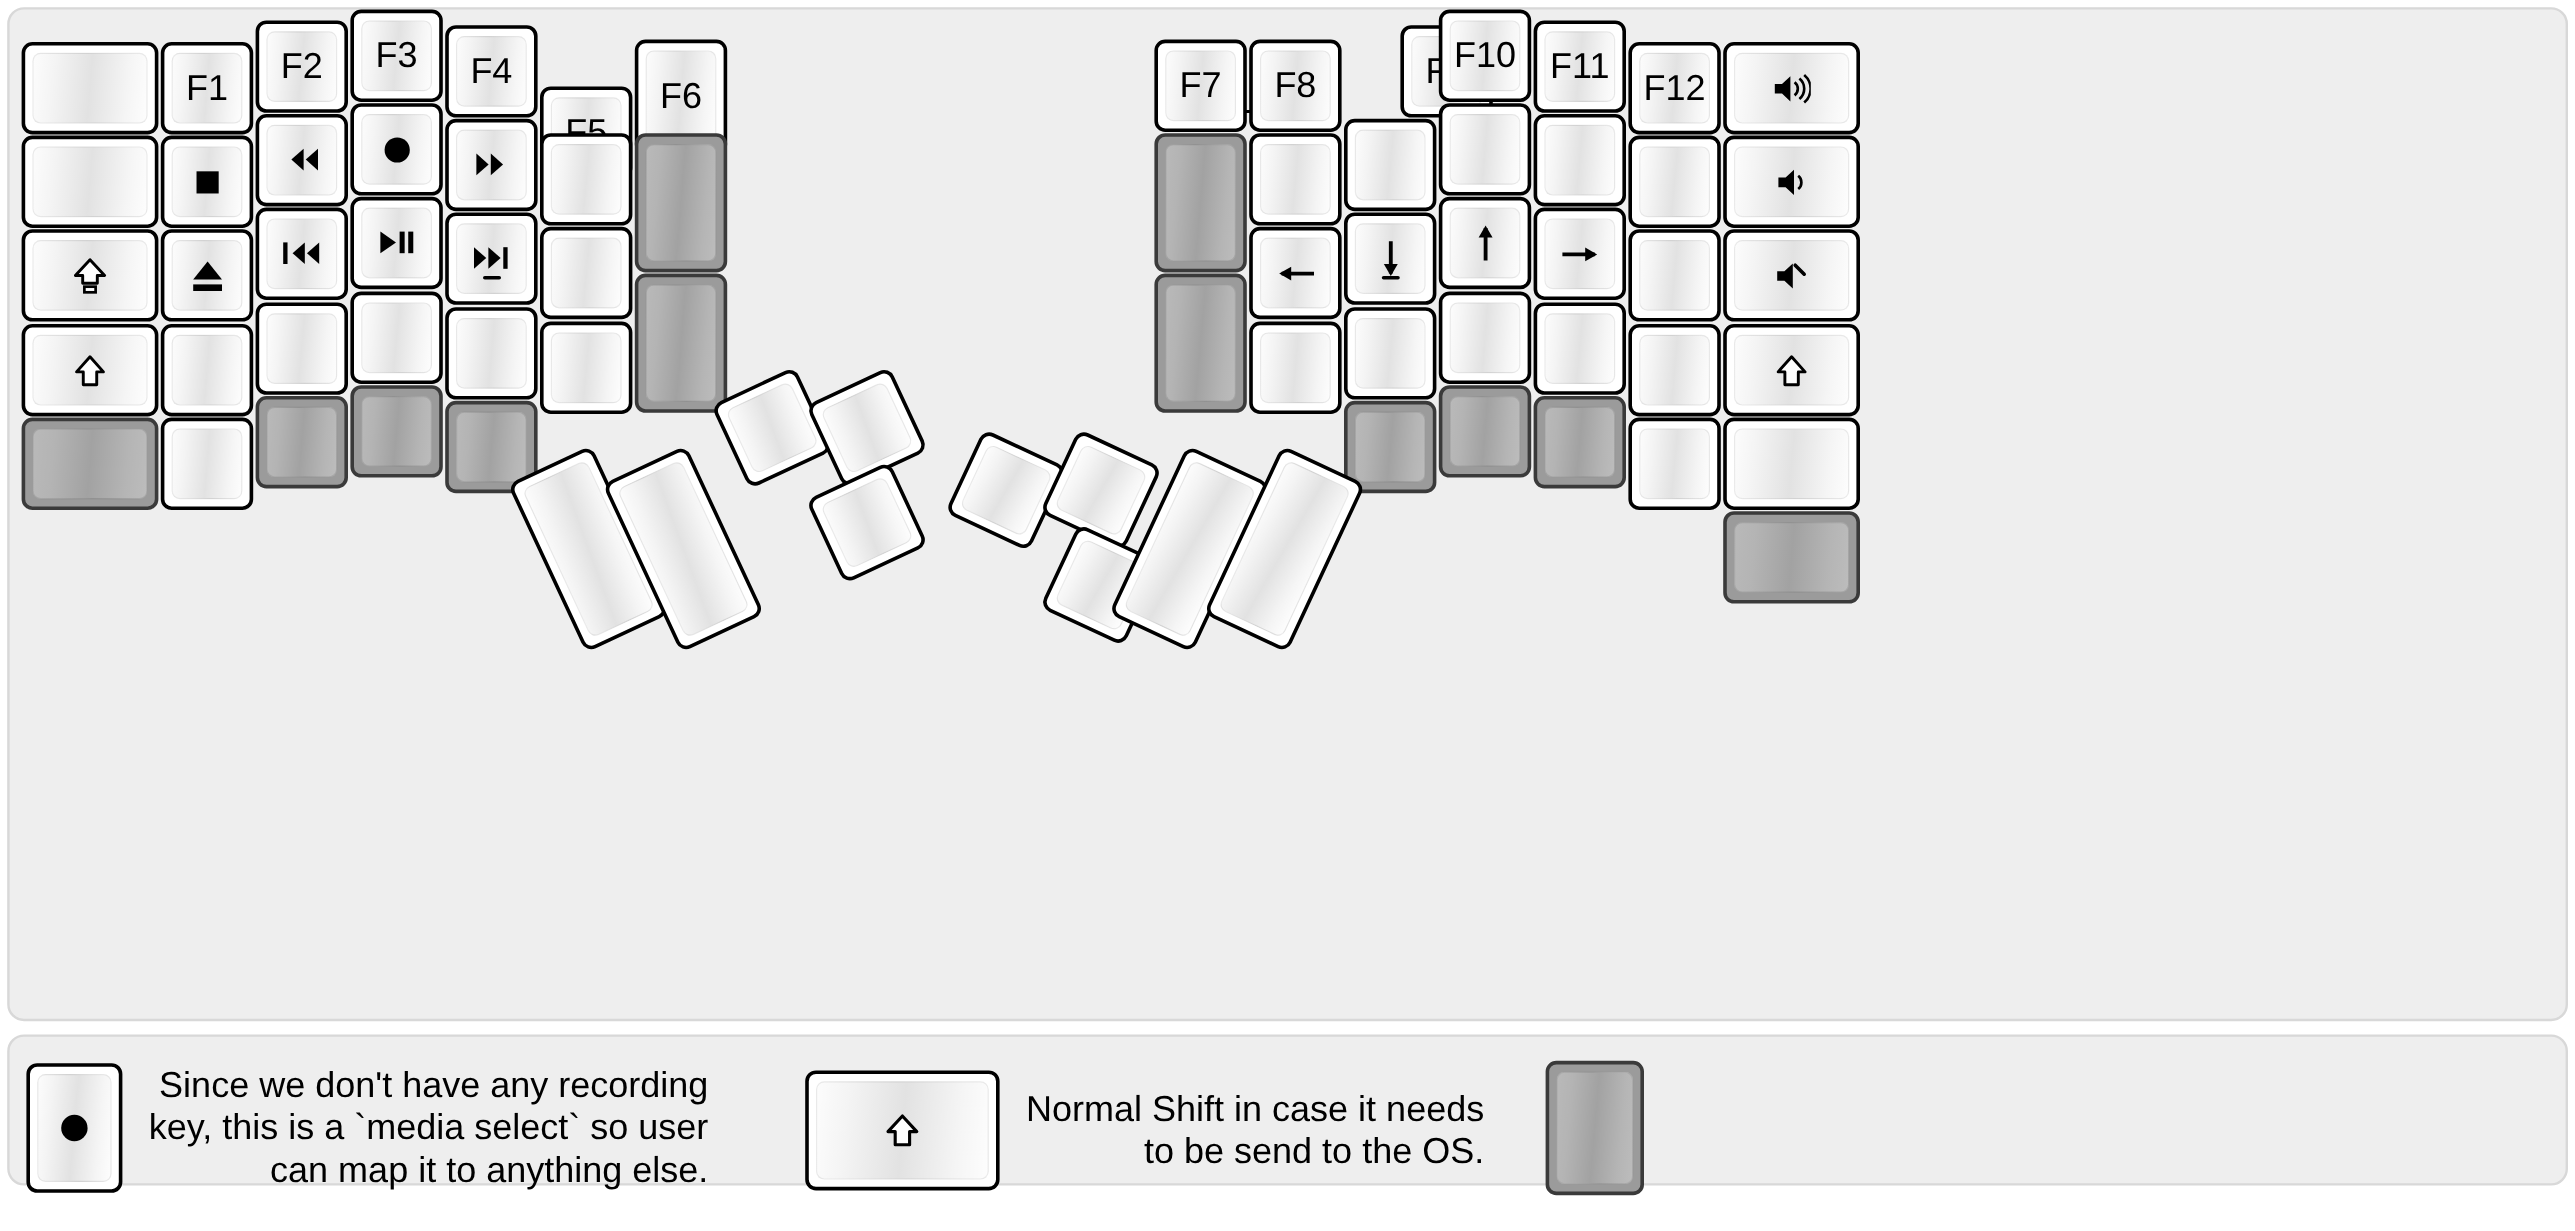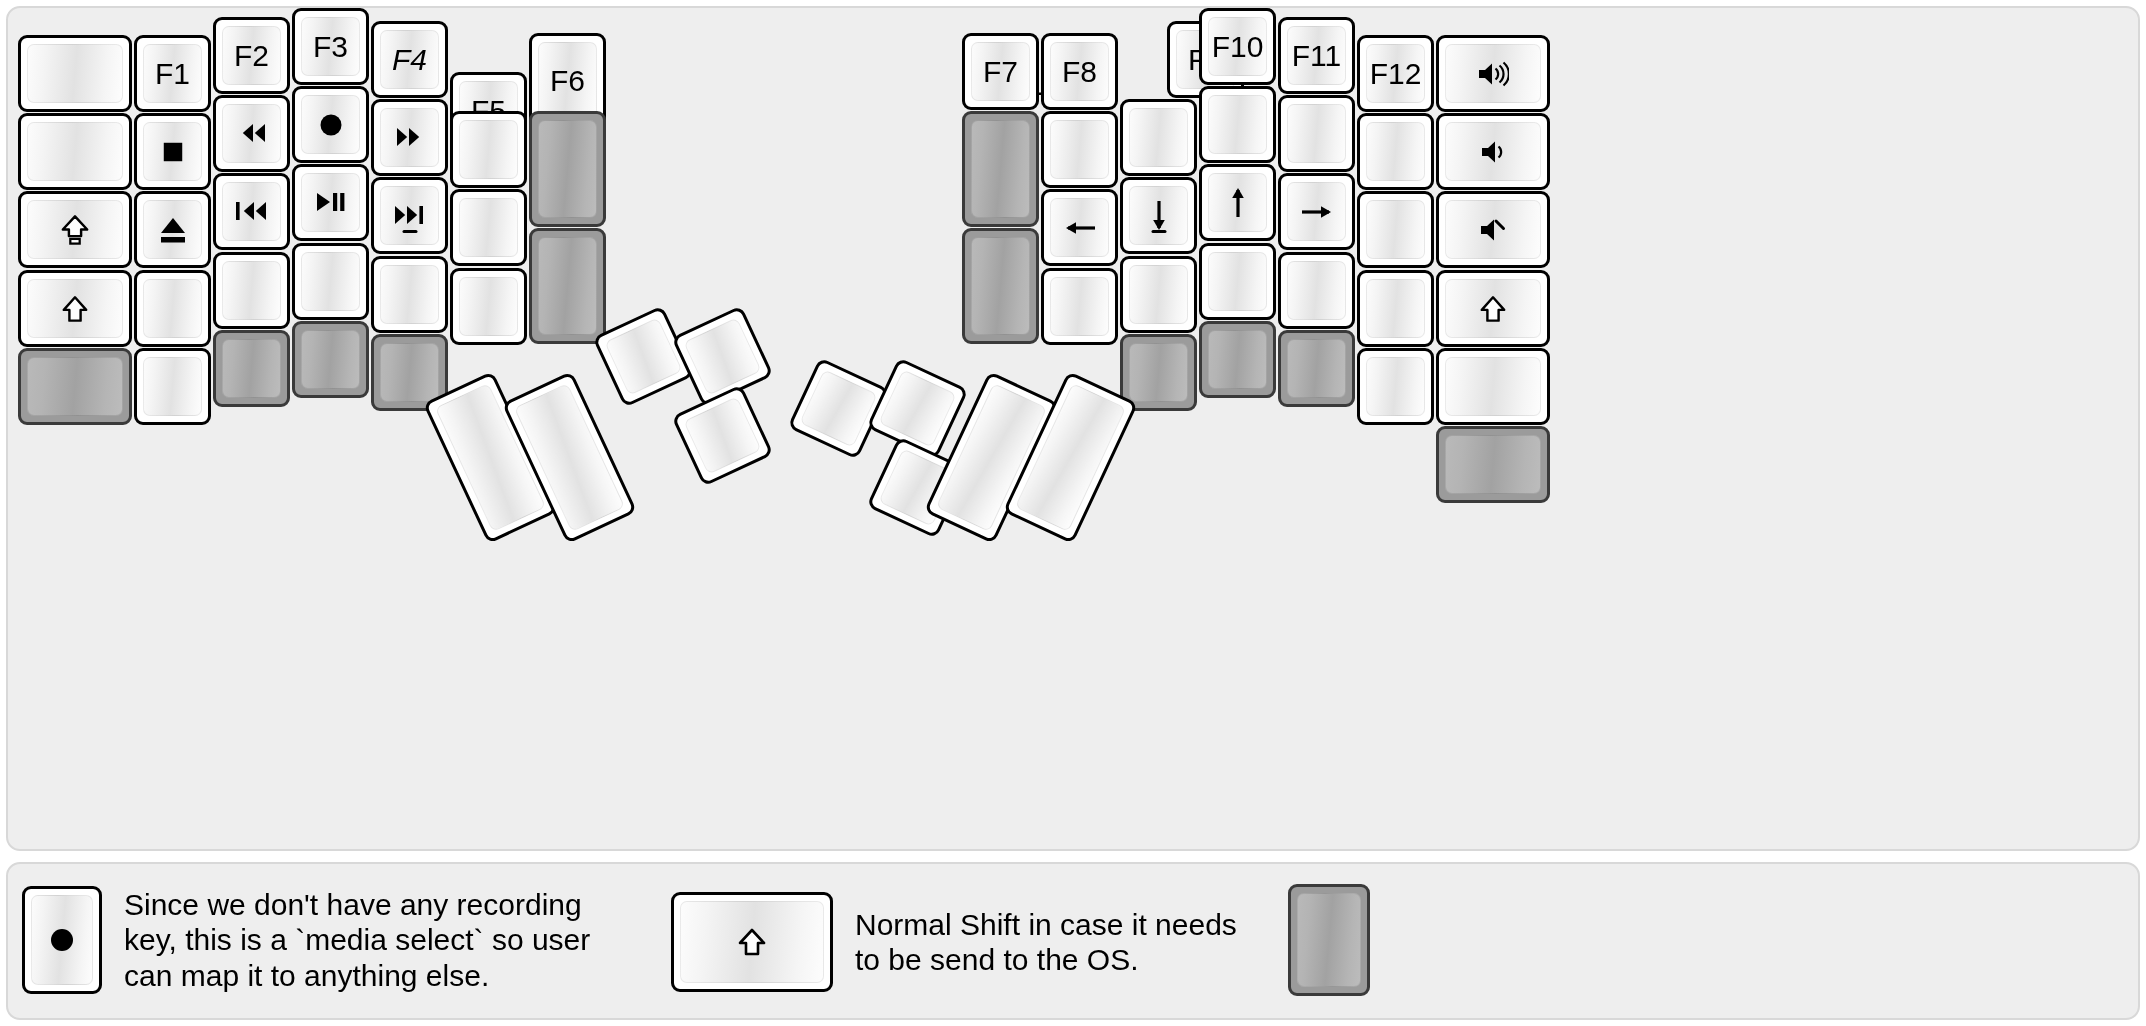--- a/index.html
+++ b/index.html
@@ -19,21 +19,21 @@
 
   
   .panel {
     position: absolute;
     background: #eeeeee;
     border: 2px solid #d8d8d8;
     border-radius: 14px;
     box-sizing: border-box;
   }
   #board-panel { left: 6px;  top: 6px;   width: 2134px; height: 845px; text-align: right; }
-  #legend-panel{ left: 6px;  top: 862px; width: 2134px; height: 158px; }
+  #legend-panel{ left: 6px;  top: 862px; width: 2134px; height: 126px; text-align: right; }
 
   
   #title {
     position: absolute;
     left: 980px;
     top: 56px;
     font-size: 34px;
     color: #000;
     letter-spacing: 0.2px;
     white-space: nowrap;
@@ -223,21 +223,21 @@
                 <rect x="26.2" y="3" width="4.2" height="18" fill="#000"></rect>
             </svg>
           </div>
         </div>
         <div class="key" style="left: 284px; top: 234.6px; width: 77px; height: 77px;">
           <div class="cap"></div>
         </div>
         <div class="key trans" style="left: 284px; top: 312.8px; width: 77px; height: 77px;">
           <div class="cap"></div>
         </div>
-        <div class="key" style="left: 363px; top: 13px; width: 77px; height: 77px; font-style: italic;">
+        <div class="key" style="left: 363px; top: 13px; width: 77px; height: 77px;">
           <div class="cap">
             <span class="legend-text">F4</span>
           </div>
         </div>
         <div class="key" style="left: 363px; top: 91.2px; width: 77px; height: 77px;">
           <div class="cap">
             <svg width="34" height="25" viewBox="0 0 34 25">
               <path d="M4 3 L4 21 L14.2 12 Z" fill="#000"></path>
                 <path d="M16 3 L16 21 L26.2 12 Z" fill="#000"></path>
             </svg>

